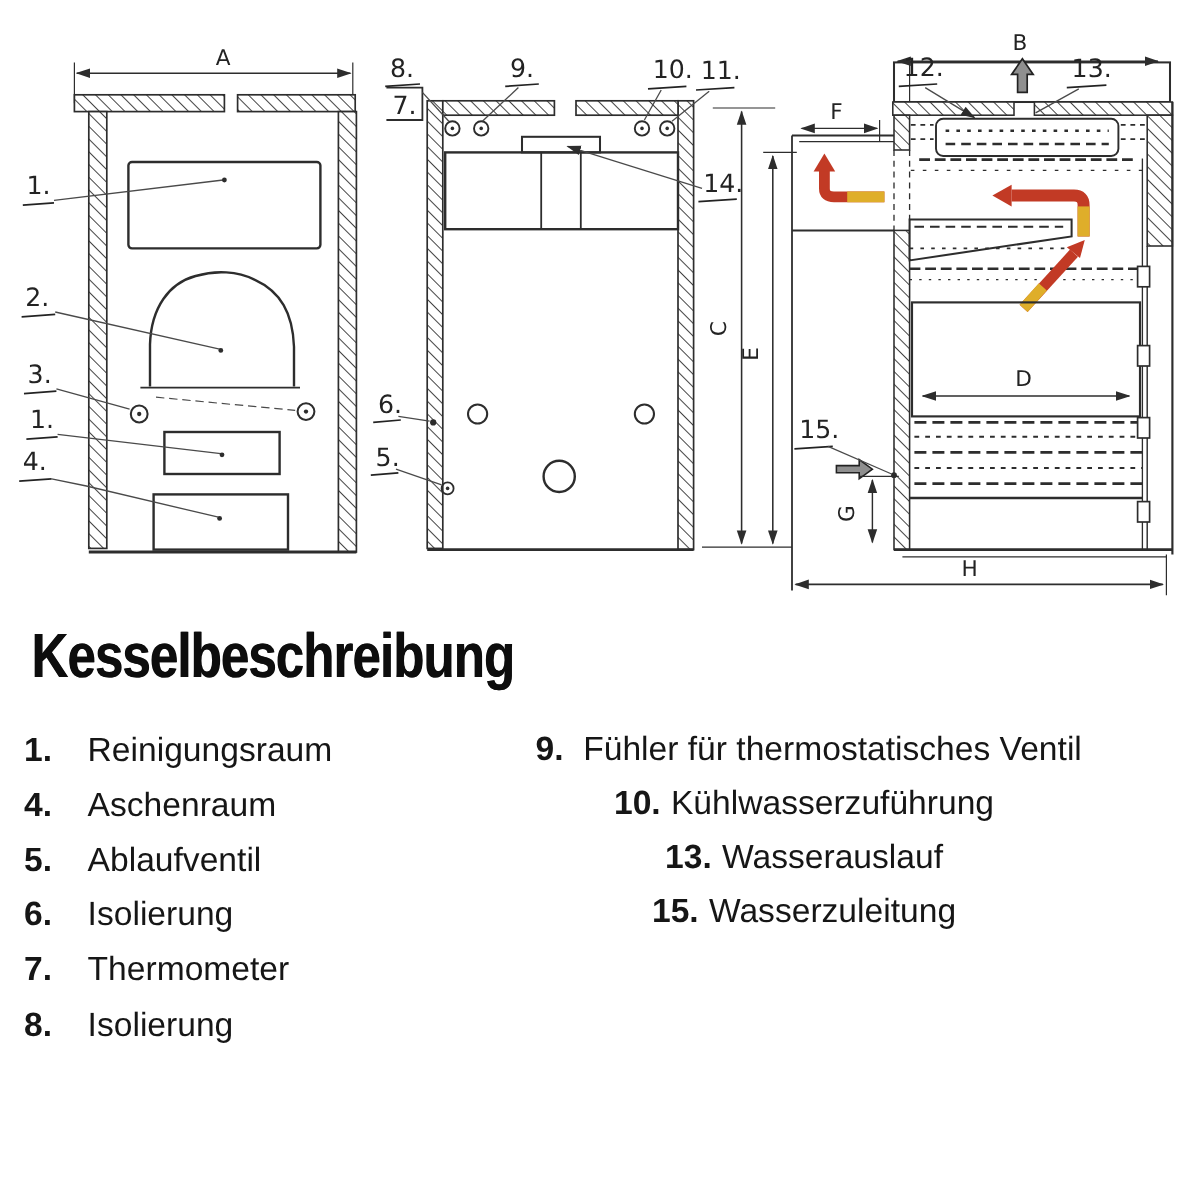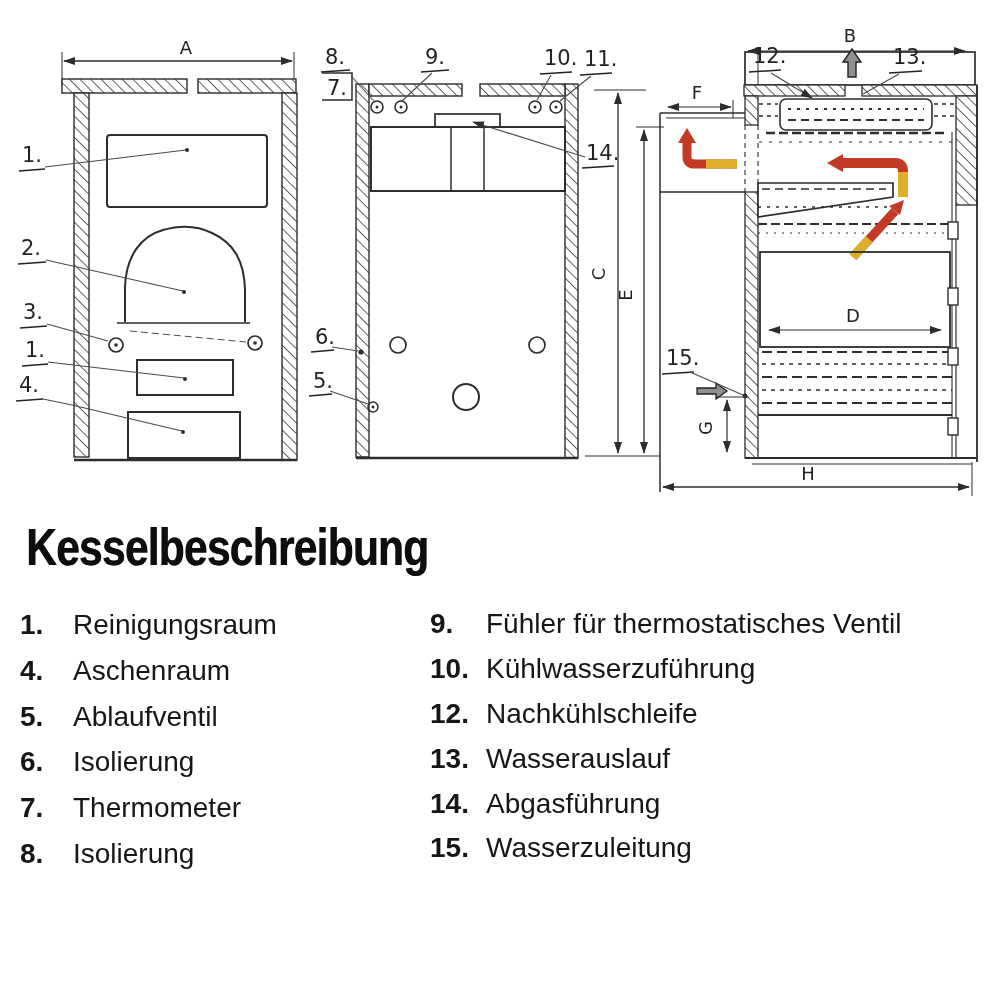--- a/index.html
+++ b/index.html
@@ -11,21 +11,21 @@
   .dim{font-family:"DejaVu Sans",sans-serif;font-size:18px;fill:#232323;}
   
   .heading{position:absolute;left:26px;top:517px;font-size:52px;font-weight:bold;
            letter-spacing:-1px;color:#0d0d0d;transform:scaleX(0.82);transform-origin:left top;
            white-space:nowrap;text-shadow:0.6px 0 0 #0d0d0d;}
   
   .legend-col{position:absolute;white-space:nowrap;}
   .legend-left{left:20px;top:602px;}
   .legend-right{left:430px;top:602px;}
   .legend-left .lrow{height:45.8px;line-height:45.8px;}
-  .legend-right .lrow{height:44.9px;line-height:44.9px;}
+  .legend-right .lrow{height:44.9px;line-height:44.9px;text-align:center;}
   .lnum{display:inline-block;width:53px;font-weight:bold;font-size:28px;}
   .legend-right .lnum{width:56px;}
   .llab{font-size:28px;}
 </style>
 </head>
 <body>
 
 <div class="stage">
 
 <svg class="diagram-svg" width="1000" height="505" viewBox="0 0 1000 505" xmlns="http://www.w3.org/2000/svg">
@@ -256,19 +256,17 @@
   <div class="lrow"><span class="lnum">4.</span><span class="llab">Aschenraum</span></div>
   <div class="lrow"><span class="lnum">5.</span><span class="llab">Ablaufventil</span></div>
   <div class="lrow"><span class="lnum">6.</span><span class="llab">Isolierung</span></div>
   <div class="lrow"><span class="lnum">7.</span><span class="llab">Thermometer</span></div>
   <div class="lrow"><span class="lnum">8.</span><span class="llab">Isolierung</span></div>
 </div>
 
 <div class="legend-col legend-right">
   <div class="lrow"><span class="lnum">9.</span><span class="llab">Fühler für thermostatisches Ventil</span></div>
   <div class="lrow"><span class="lnum">10.</span><span class="llab">Kühlwasserzuführung</span></div>
-  <div class="lrow"><span class="lnum">12.</span><span class="llab">Nachkühlschleife</span></div>
   <div class="lrow"><span class="lnum">13.</span><span class="llab">Wasserauslauf</span></div>
-  <div class="lrow"><span class="lnum">14.</span><span class="llab">Abgasführung</span></div>
   <div class="lrow"><span class="lnum">15.</span><span class="llab">Wasserzuleitung</span></div>
 </div>
 
 </div>
 
 </body></html>

